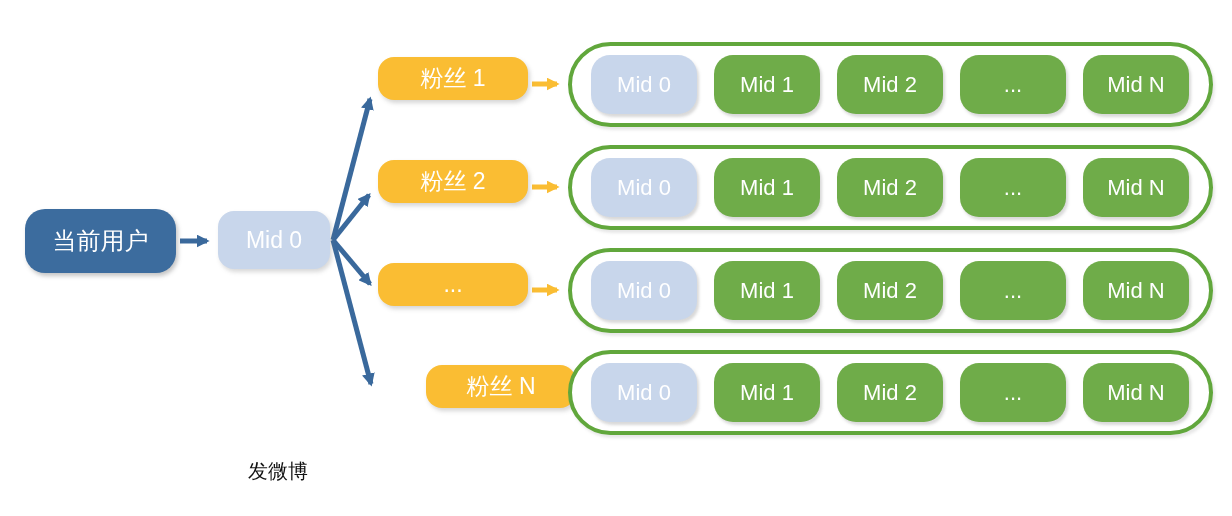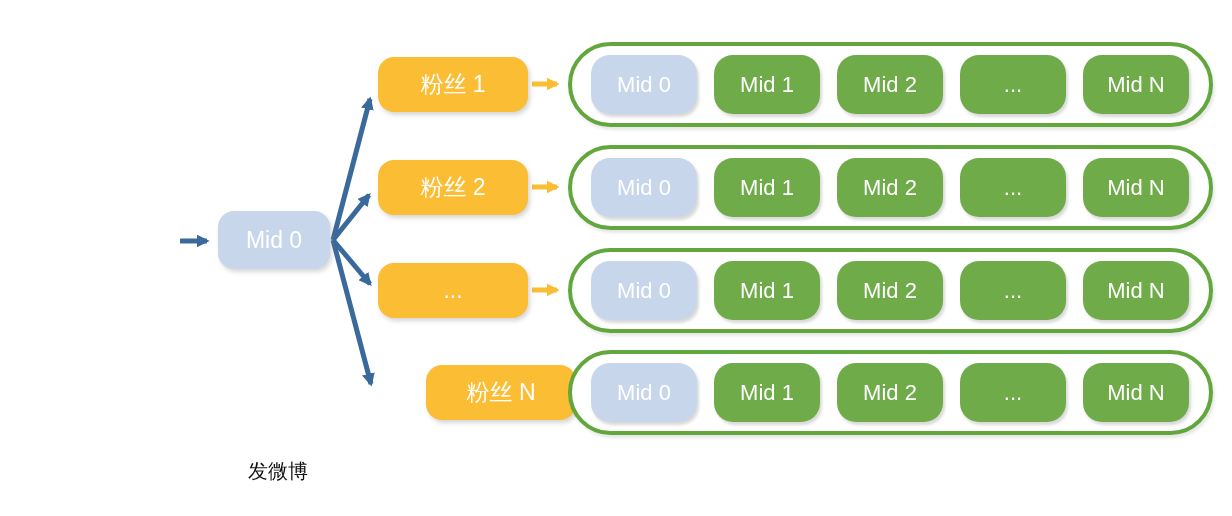--- a/index.html
+++ b/index.html
@@ -45,21 +45,21 @@
   .source-mid {
     left: 218px; top: 211px;
     width: 112px; height: 58px;
     background: var(--mid-source-fill, #C8D6EB);
     border-radius: 16px;
     font-size: 23px;
     box-shadow: 2px 3px 4px rgba(120,120,120,0.28);
   }
   .fan {
     left: 378px;
-    width: 150px; height: 55px;
+    width: 150px; height: 43px;
     background: var(--fan-fill, #FABD33);
     border-radius: 16px;
     font-size: 23px;
     box-shadow: 2px 3px 4px rgba(120,120,120,0.3);
   }
   .fan-0 { top: 57px; }
   .fan-1 { top: 160px; }
   .fan-2 { top: 263px; }
   .fan-3 { top: 365px; margin-left: 48px; }
 
@@ -135,20 +135,21 @@
     <line class="arrow-blue" x1="333" y1="240" x2="369" y2="195" marker-end="url(#head-blue)"></line>
     <line class="arrow-blue" x1="333" y1="240" x2="370" y2="284" marker-end="url(#head-blue)"></line>
     <line class="arrow-blue" x1="333" y1="240" x2="371" y2="384" marker-end="url(#head-blue)"></line>
 
     <line class="arrow-yellow" x1="532" y1="84" x2="557" y2="84" marker-end="url(#head-yellow)"></line>
     <line class="arrow-yellow" x1="532" y1="187" x2="557" y2="187" marker-end="url(#head-yellow)"></line>
     <line class="arrow-yellow" x1="532" y1="290" x2="557" y2="290" marker-end="url(#head-yellow)"></line>
     <line class="arrow-yellow" x1="532" y1="392" x2="557" y2="392" marker-end="url(#head-yellow)"></line>
   </svg>
 
+  <div class="node current-user">当前用户</div>
 
   <div class="node source-mid">Mid 0</div>
 
   <div class="node fan fan-0">粉丝 1</div>
   <div class="node fan fan-1">粉丝 2</div>
   <div class="node fan fan-2">...</div>
   <div class="node fan fan-3">粉丝 N</div>
 
   <div class="inbox inbox-0">
     <div class="pill source">Mid 0</div>

